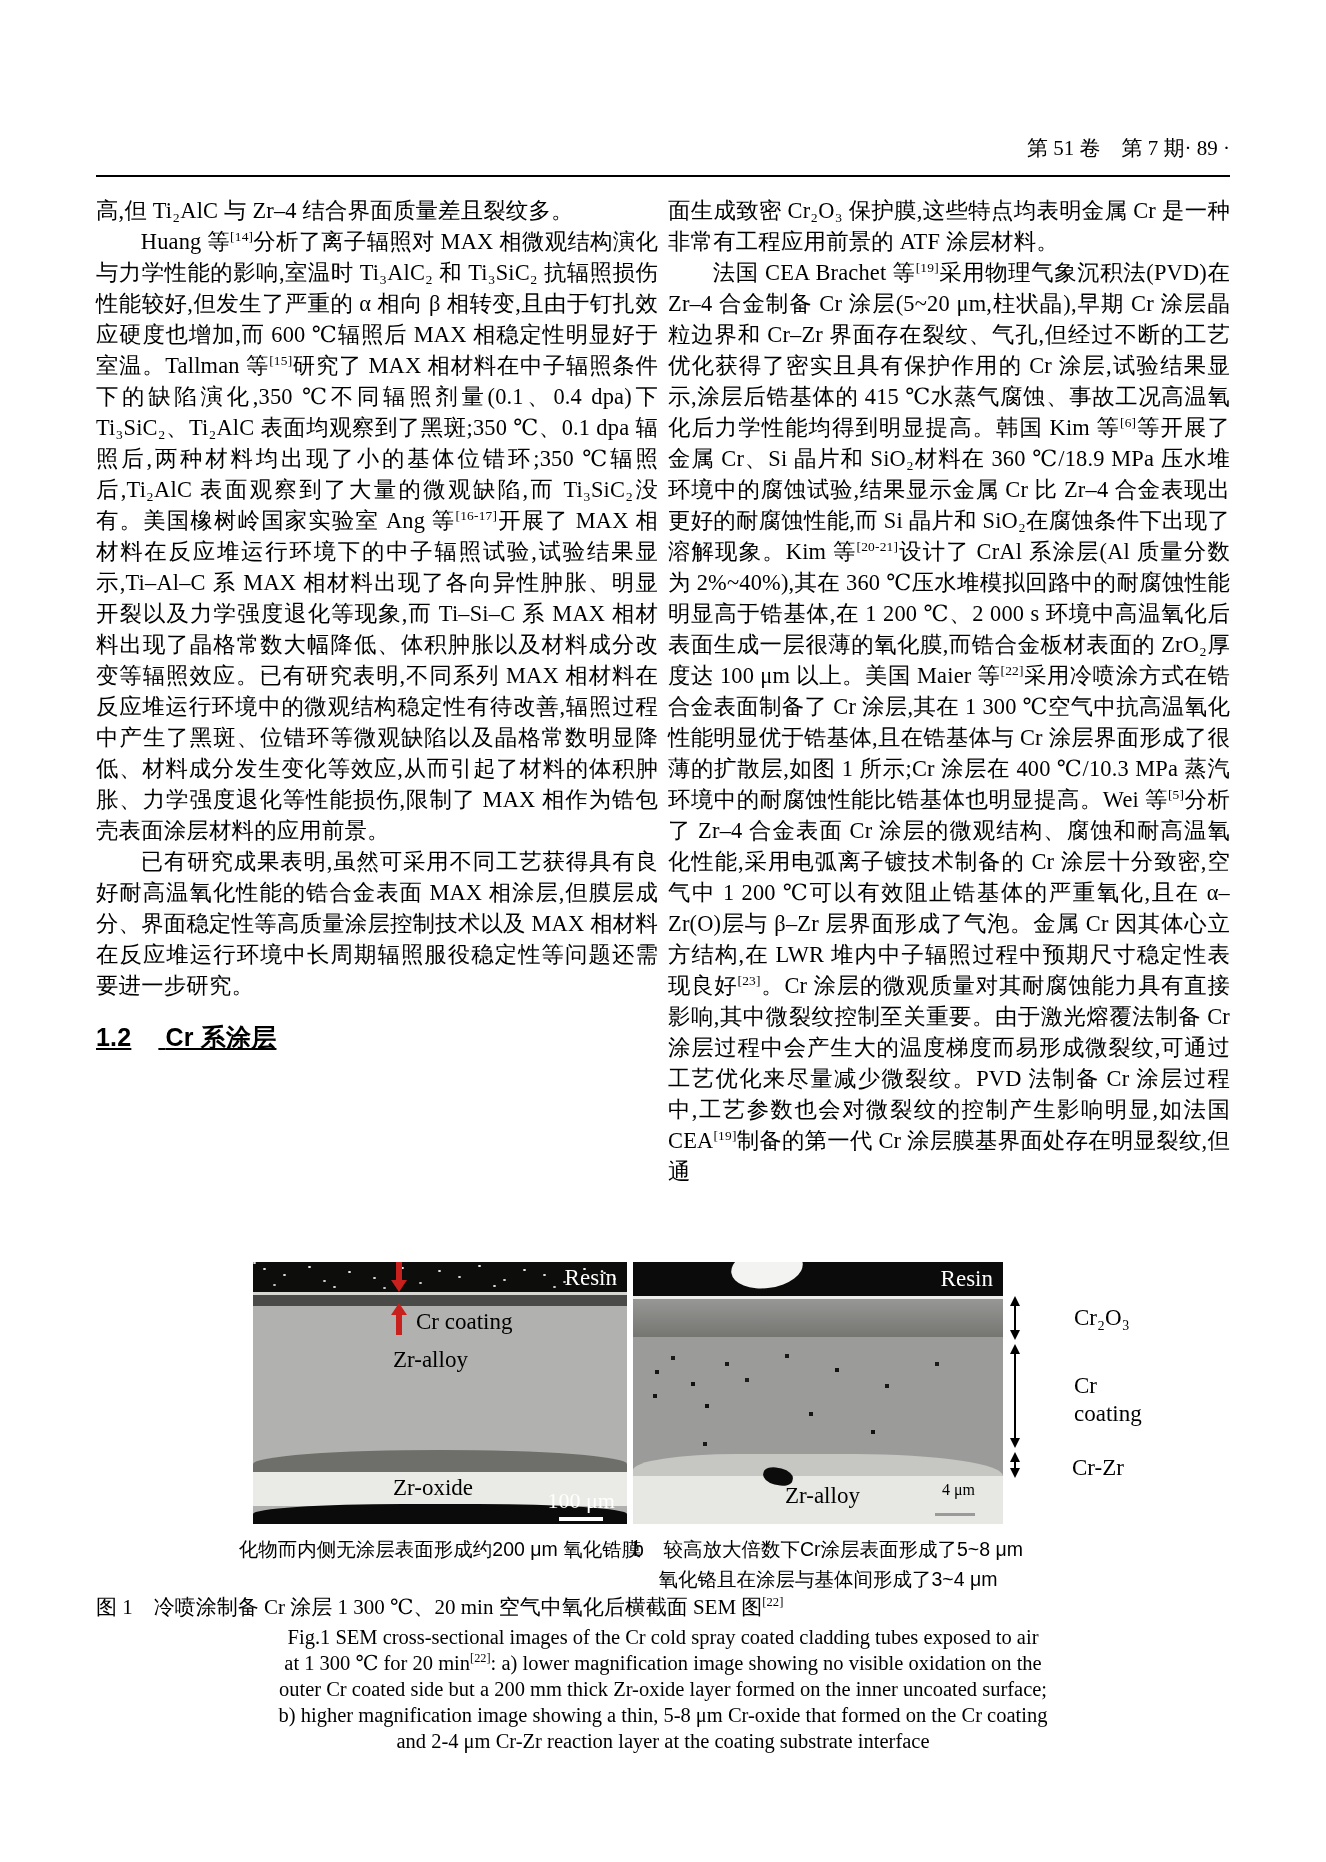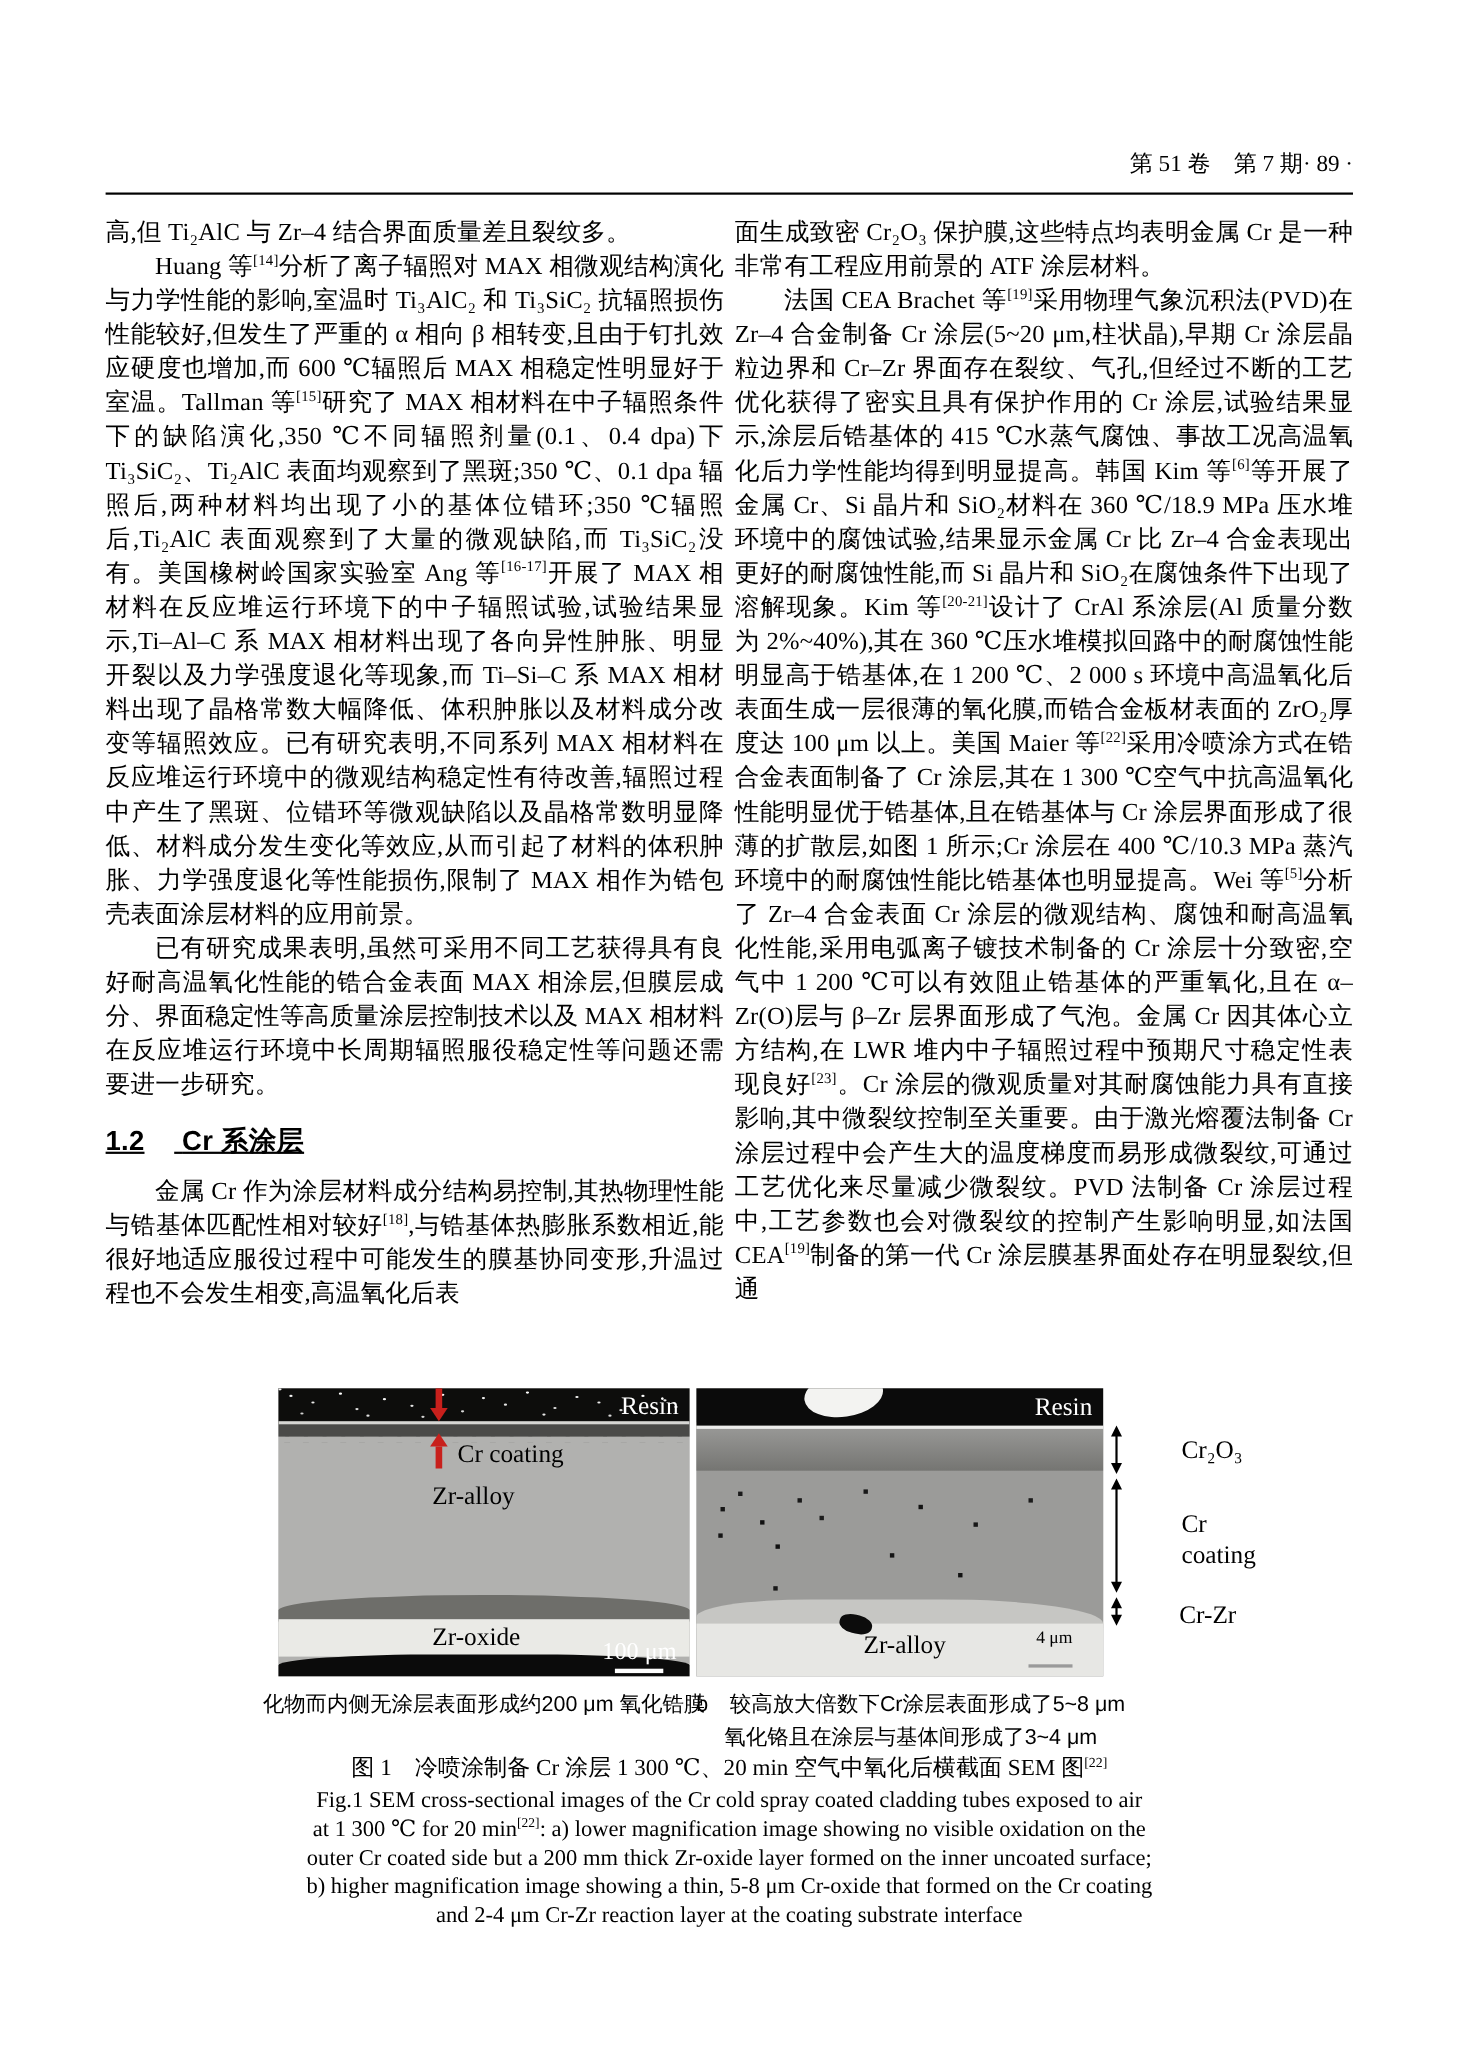--- a/index.html
+++ b/index.html
@@ -85,42 +85,41 @@
   
   .annot{position:absolute;left:1005px;top:1262px;width:120px;height:262px;}
   .annot .lbl{color:#000;margin-left:45px;}
   .annot svg{position:absolute;left:0;top:0;}
 
   
   .cap-sub{position:absolute;top:1534px;font-family:"Liberation Sans","DejaVu Sans",sans-serif;
     font-size:19.5px;line-height:30px;text-align:center;}
   .cap-a{left:233px;width:414px;}
   .cap-b{left:616px;width:424px;}
-  .cap-cn{position:absolute;top:1593px;left:96px;width:1134px;text-align:center;font-size:21px;}
+  .cap-cn{position:absolute;top:1593px;left:96px;width:1134px;text-align:left;font-size:21px;}
   .cap-en{position:absolute;top:1624px;left:96px;width:1134px;text-align:center;
     font-size:20.5px;line-height:26px;}
 </style>
 </head>
 <body>
 
 <div class="header">
   <span>第 51 卷　第 7 期</span>
   <span>· 89 ·</span>
 </div>
 <div class="header-rule"></div>
 
 <div class="col col-left">
   <p class="para">高,但 Ti₂AlC 与 Zr–4 结合界面质量差且裂纹多。</p>
   <p class="para indent">Huang 等<sup>[14]</sup>分析了离子辐照对 MAX 相微观结构演化与力学性能的影响,室温时 Ti₃AlC₂ 和 Ti₃SiC₂ 抗辐照损伤性能较好,但发生了严重的 α 相向 β 相转变,且由于钉扎效应硬度也增加,而 600 ℃辐照后 MAX 相稳定性明显好于室温。Tallman 等<sup>[15]</sup>研究了 MAX 相材料在中子辐照条件下的缺陷演化,350 ℃不同辐照剂量(0.1、0.4 dpa)下 Ti₃SiC₂、Ti₂AlC 表面均观察到了黑斑;350 ℃、0.1 dpa 辐照后,两种材料均出现了小的基体位错环;350 ℃辐照后,Ti₂AlC 表面观察到了大量的微观缺陷,而 Ti₃SiC₂没有。美国橡树岭国家实验室 Ang 等<sup>[16-17]</sup>开展了 MAX 相材料在反应堆运行环境下的中子辐照试验,试验结果显示,Ti–Al–C 系 MAX 相材料出现了各向异性肿胀、明显开裂以及力学强度退化等现象,而 Ti–Si–C 系 MAX 相材料出现了晶格常数大幅降低、体积肿胀以及材料成分改变等辐照效应。已有研究表明,不同系列 MAX 相材料在反应堆运行环境中的微观结构稳定性有待改善,辐照过程中产生了黑斑、位错环等微观缺陷以及晶格常数明显降低、材料成分发生变化等效应,从而引起了材料的体积肿胀、力学强度退化等性能损伤,限制了 MAX 相作为锆包壳表面涂层材料的应用前景。</p>
   <p class="para indent">已有研究成果表明,虽然可采用不同工艺获得具有良好耐高温氧化性能的锆合金表面 MAX 相涂层,但膜层成分、界面稳定性等高质量涂层控制技术以及 MAX 相材料在反应堆运行环境中长周期辐照服役稳定性等问题还需要进一步研究。</p>
   <h2 class="sec">
     <span class="sec-num">1.2</span>
     <span class="sec-title">Cr 系涂层</span>
   </h2>
-  <p class="para indent">金属 Cr 作为涂层材料成分结构易控制,其热物理性能与锆基体匹配性相对较好<sup>[18]</sup>,与锆基体热膨胀系数相近,能很好地适应服役过程中可能发生的膜基协同变形,升温过程也不会发生相变,高温氧化后表</p>
 </div>
 
 <div class="col col-right">
   <p class="para">面生成致密 Cr₂O₃ 保护膜,这些特点均表明金属 Cr 是一种非常有工程应用前景的 ATF 涂层材料。</p>
   <p class="para indent">法国 CEA Brachet 等<sup>[19]</sup>采用物理气象沉积法(PVD)在 Zr–4 合金制备 Cr 涂层(5~20 μm,柱状晶),早期 Cr 涂层晶粒边界和 Cr–Zr 界面存在裂纹、气孔,但经过不断的工艺优化获得了密实且具有保护作用的 Cr 涂层,试验结果显示,涂层后锆基体的 415 ℃水蒸气腐蚀、事故工况高温氧化后力学性能均得到明显提高。韩国 Kim 等<sup>[6]</sup>等开展了金属 Cr、Si 晶片和 SiO₂材料在 360 ℃/18.9 MPa 压水堆环境中的腐蚀试验,结果显示金属 Cr 比 Zr–4 合金表现出更好的耐腐蚀性能,而 Si 晶片和 SiO₂在腐蚀条件下出现了溶解现象。Kim 等<sup>[20-21]</sup>设计了 CrAl 系涂层(Al 质量分数为 2%~40%),其在 360 ℃压水堆模拟回路中的耐腐蚀性能明显高于锆基体,在 1 200 ℃、2 000 s 环境中高温氧化后表面生成一层很薄的氧化膜,而锆合金板材表面的 ZrO₂厚度达 100 μm 以上。美国 Maier 等<sup>[22]</sup>采用冷喷涂方式在锆合金表面制备了 Cr 涂层,其在 1 300 ℃空气中抗高温氧化性能明显优于锆基体,且在锆基体与 Cr 涂层界面形成了很薄的扩散层,如图 1 所示;Cr 涂层在 400 ℃/10.3 MPa 蒸汽环境中的耐腐蚀性能比锆基体也明显提高。Wei 等<sup>[5]</sup>分析了 Zr–4 合金表面 Cr 涂层的微观结构、腐蚀和耐高温氧化性能,采用电弧离子镀技术制备的 Cr 涂层十分致密,空气中 1 200 ℃可以有效阻止锆基体的严重氧化,且在 α–Zr(O)层与 β–Zr 层界面形成了气泡。金属 Cr 因其体心立方结构,在 LWR 堆内中子辐照过程中预期尺寸稳定性表现良好<sup>[23]</sup>。Cr 涂层的微观质量对其耐腐蚀能力具有直接影响,其中微裂纹控制至关重要。由于激光熔覆法制备 Cr 涂层过程中会产生大的温度梯度而易形成微裂纹,可通过工艺优化来尽量减少微裂纹。PVD 法制备 Cr 涂层过程中,工艺参数也会对微裂纹的控制产生影响明显,如法国 CEA<sup>[19]</sup>制备的第一代 Cr 涂层膜基界面处存在明显裂纹,但通</p>
 </div>
 
 <div class="sem sem-a">
   <div class="layer a-resin">
     <span class="speck"></span>

